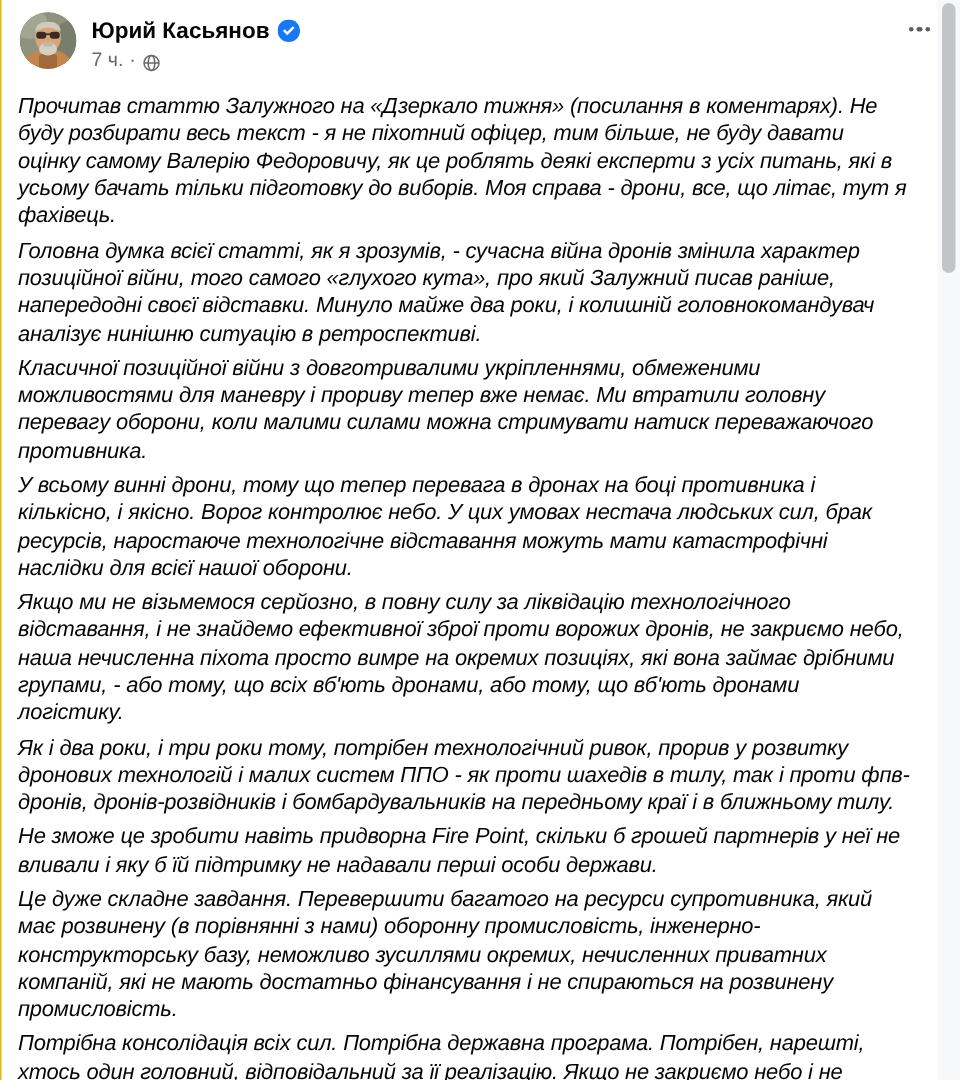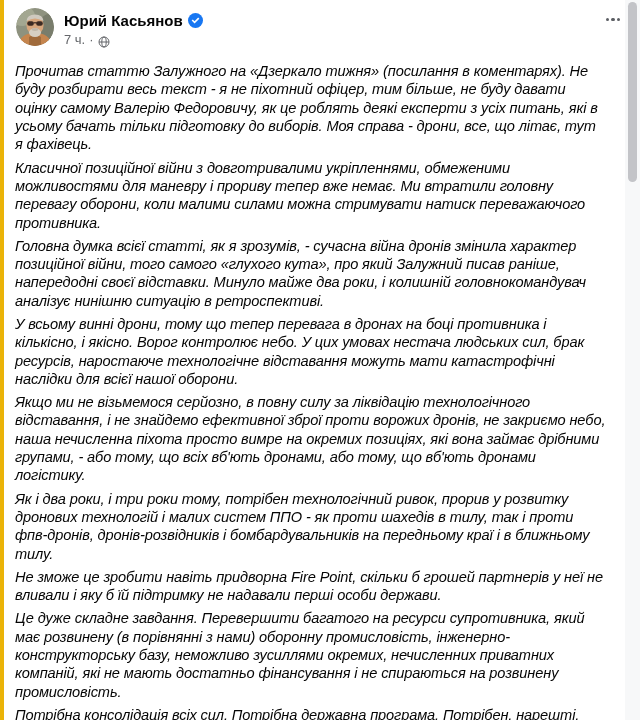--- a/index.html
+++ b/index.html
@@ -4,21 +4,21 @@
 <style>
   html, body { margin: 0; padding: 0; }
   body {
     width: 640px; height: 720px; overflow: hidden;
     background: #ffffff;
     font-family: "Liberation Sans", "DejaVu Sans", sans-serif;
   }
   .card {
     position: relative; width: 640px; height: 720px;
     background: #ffffff; box-sizing: border-box;
-    border-left: 4px solid #eab308;
+    border-left: 1px solid #eab308;
   }
   
   .post-header {
     display: flex; align-items: flex-start;
     padding: 8px 40px 0 12px;
   }
   .avatar-btn {
     width: 38px; height: 38px; border-radius: 50%;
     overflow: hidden; flex: 0 0 auto; padding: 0; border: none;
     background: none; cursor: pointer;
@@ -112,22 +112,22 @@
   </div>
 
   <button class="more-btn" aria-label="more">
     <i></i>
     <i></i>
     <i></i>
   </button>
 
   <div class="post-body">
     <p>Прочитав статтю Залужного на «Дзеркало тижня» (посилання в коментарях). Не буду розбирати весь текст - я не піхотний офіцер, тим більше, не буду давати оцінку самому Валерію Федоровичу, як це роблять деякі експерти з усіх питань, які в усьому бачать тільки підготовку до виборів. Моя справа - дрони, все, що літає, тут я фахівець.</p>
+    <p>Головна думка всієї статті, як я зрозумів, - сучасна війна дронів змінила характер позиційної війни, того самого «глухого кута», про який Залужний писав раніше, напередодні своєї відставки. Минуло майже два роки, і колишній головнокомандувач аналізує нинішню ситуацію в ретроспективі.</p>
     <p>Класичної позиційної війни з довготривалими укріпленнями, обмеженими можливостями для маневру і прориву тепер вже немає. Ми втратили головну перевагу оборони, коли малими силами можна стримувати натиск переважаючого противника.</p>
-    <p>Головна думка всієї статті, як я зрозумів, - сучасна війна дронів змінила характер позиційної війни, того самого «глухого кута», про який Залужний писав раніше, напередодні своєї відставки. Минуло майже два роки, і колишній головнокомандувач аналізує нинішню ситуацію в ретроспективі.</p>
     <p>У всьому винні дрони, тому що тепер перевага в дронах на боці противника і кількісно, і якісно. Ворог контролює небо. У цих умовах нестача людських сил, брак ресурсів, наростаюче технологічне відставання можуть мати катастрофічні наслідки для всієї нашої оборони.</p>
     <p>Якщо ми не візьмемося серйозно, в повну силу за ліквідацію технологічного відставання, і не знайдемо ефективної зброї проти ворожих дронів, не закриємо небо, наша нечисленна піхота просто вимре на окремих позиціях, які вона займає дрібними групами, - або тому, що всіх вб'ють дронами, або тому, що вб'ють дронами логістику.</p>
     <p>Як і два роки, і три роки тому, потрібен технологічний ривок, прорив у розвитку дронових технологій і малих систем ППО - як проти шахедів в тилу, так і проти фпв-дронів, дронів-розвідників і бомбардувальників на передньому краї і в ближньому тилу.</p>
     <p>Не зможе це зробити навіть придворна Fire Point, скільки б грошей партнерів у неї не вливали і яку б їй підтримку не надавали перші особи держави.</p>
     <p>Це дуже складне завдання. Перевершити багатого на ресурси супротивника, який має розвинену (в порівнянні з нами) оборонну промисловість, інженерно-конструкторську базу, неможливо зусиллями окремих, нечисленних приватних компаній, які не мають достатньо фінансування і не спираються на розвинену промисловість.</p>
     <p>Потрібна консолідація всіх сил. Потрібна державна програма. Потрібен, нарешті, хтось один головний, відповідальний за її реалізацію. Якщо не закриємо небо і не доб'ємося технологічної переваги в наступальних озброєннях - втратимо все.</p>
     <p>Тільки патріотизму, героїзму і віри в ЗСУ давно вже недостатньо.</p>
   </div>
 
   <div class="scrollbar-track">

